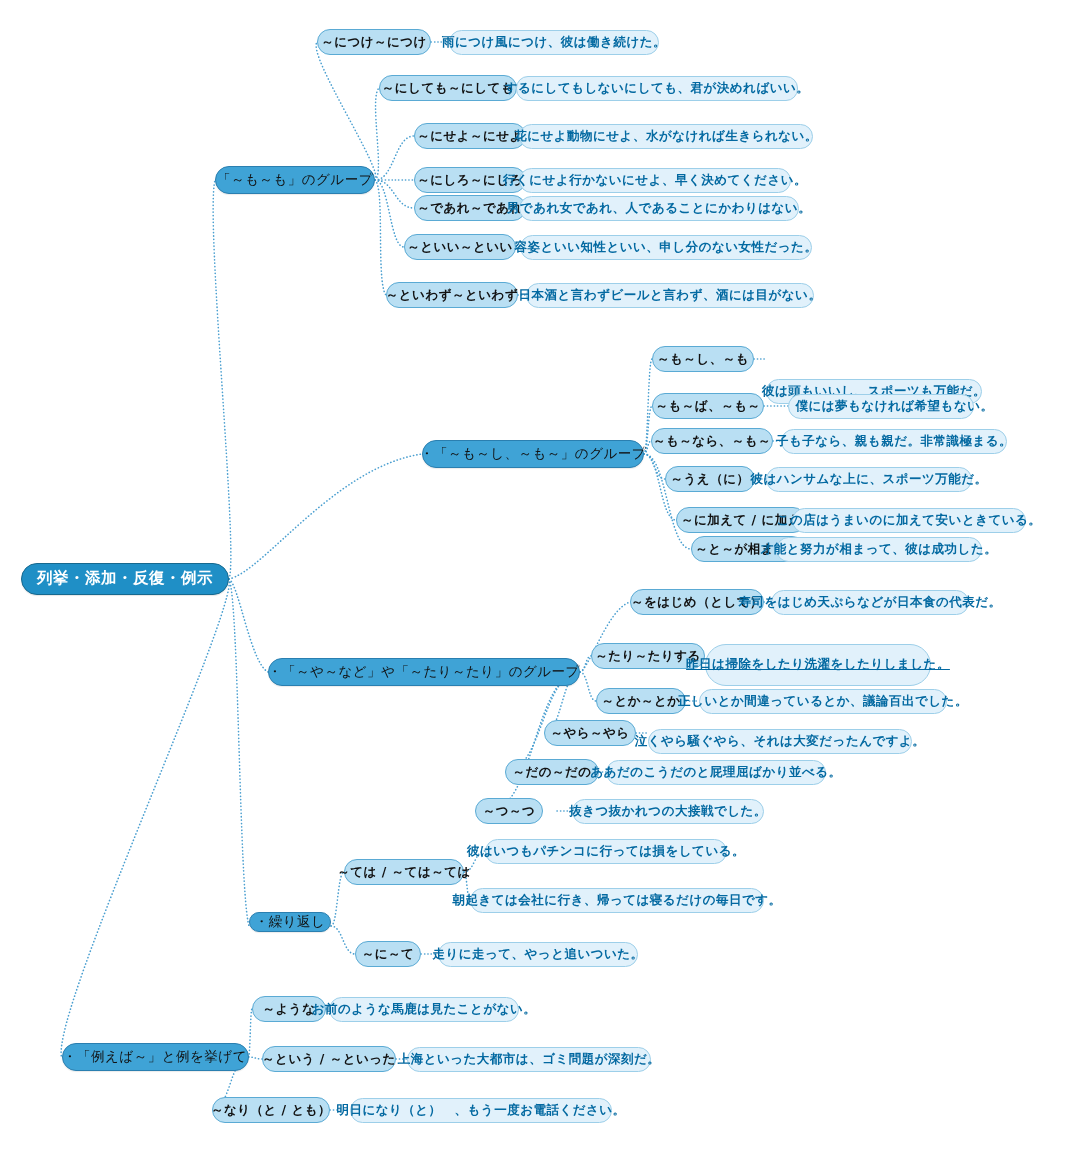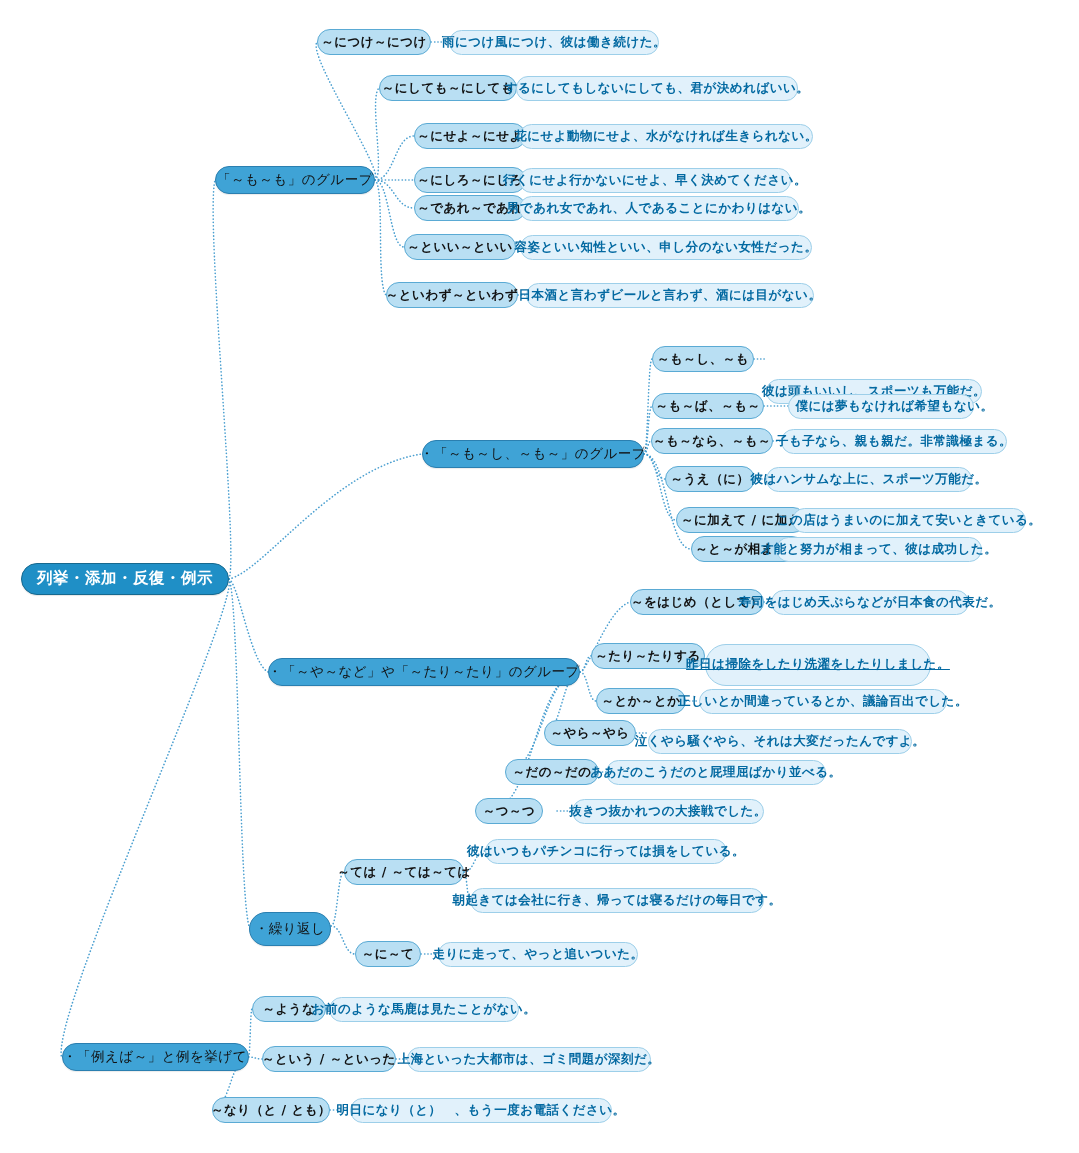--- a/index.html
+++ b/index.html
@@ -177,21 +177,21 @@
       <div class="node pattern" style="left: 591px; top: 643px; width: 114px; height: 26px;">～たり～たりする</div>
       <div class="node example" style="left: 705px; top: 643.5px; width: 226px; height: 42px; text-decoration: underline;">昨日は掃除をしたり洗濯をしたりしました。</div>
       <div class="node pattern" style="left: 596px; top: 688px; width: 90px; height: 26px;">～とか～とか</div>
       <div class="node example" style="left: 699px; top: 688.5px; width: 248px; height: 25px;">正しいとか間違っているとか、議論百出でした。</div>
       <div class="node pattern" style="left: 544px; top: 720px; width: 92px; height: 26px;">～やら～やら</div>
       <div class="node example" style="left: 648px; top: 720.5px; width: 264px; height: 25px; margin-top: 8px;">泣くやら騒ぐやら、それは大変だったんですよ。</div>
       <div class="node pattern" style="left: 505px; top: 759px; width: 94px; height: 26px;">～だの～だの</div>
       <div class="node example" style="left: 606px; top: 759.5px; width: 220px; height: 25px;">ああだのこうだのと屁理屈ばかり並べる。</div>
       <div class="node pattern" style="left: 475px; top: 798px; width: 68px; height: 26px;">～つ～つ</div>
       <div class="node example" style="left: 572px; top: 798.5px; width: 192px; height: 25px;">抜きつ抜かれつの大接戦でした。</div>
-      <div class="node group" style="left: 249px; top: 912px; width: 82px; height: 34px;">・繰り返し</div>
+      <div class="node group" style="left: 249px; top: 912px; width: 82px; height: 20px;">・繰り返し</div>
       <div class="node pattern" style="left: 344px; top: 859px; width: 120px; height: 26px;">～ては / ～ては～ては</div>
       <div class="node example" style="left: 485px; top: 838.5px; width: 242px; height: 25px;">彼はいつもパチンコに行っては損をしている。</div>
       <div class="node example" style="left: 470px; top: 887.5px; width: 294px; height: 25px;">朝起きては会社に行き、帰っては寝るだけの毎日です。</div>
       <div class="node pattern" style="left: 355px; top: 941px; width: 66px; height: 26px;">～に～て</div>
       <div class="node example" style="left: 438px; top: 941.5px; width: 200px; height: 25px;">走りに走って、やっと追いついた。</div>
       <div class="node group" style="left: 61.5px; top: 1043px; width: 187px; height: 28px;">・「例えば～」と例を挙げて</div>
       <div class="node pattern" style="left: 252px; top: 996px; width: 74px; height: 26px;">～ような</div>
       <div class="node example" style="left: 329px; top: 996.5px; width: 190px; height: 25px;">お前のような馬鹿は見たことがない。</div>
       <div class="node pattern" style="left: 262px; top: 1046px; width: 134px; height: 26px;">～という / ～といった</div>
       <div class="node example" style="left: 407px; top: 1046.5px; width: 244px; height: 25px;">上海といった大都市は、ゴミ問題が深刻だ。</div>

